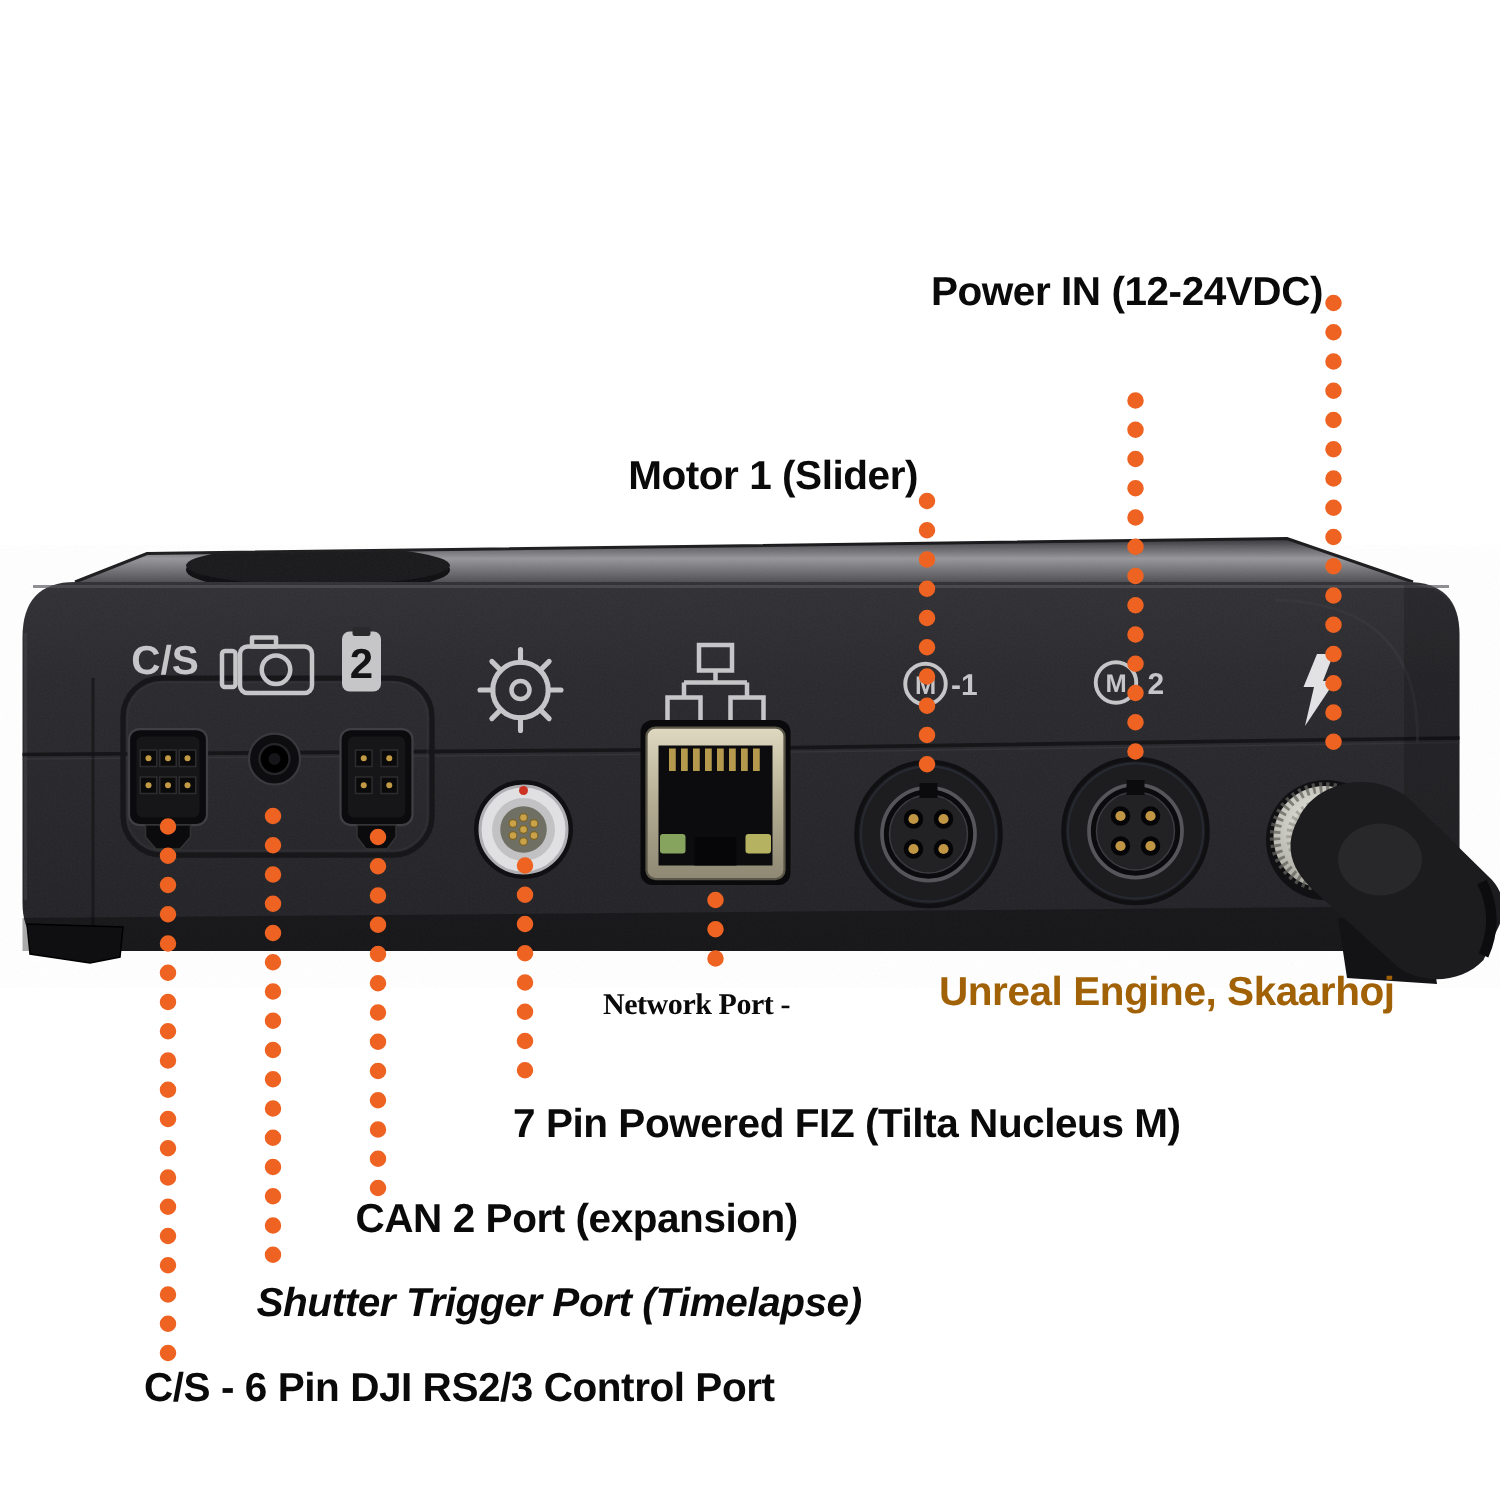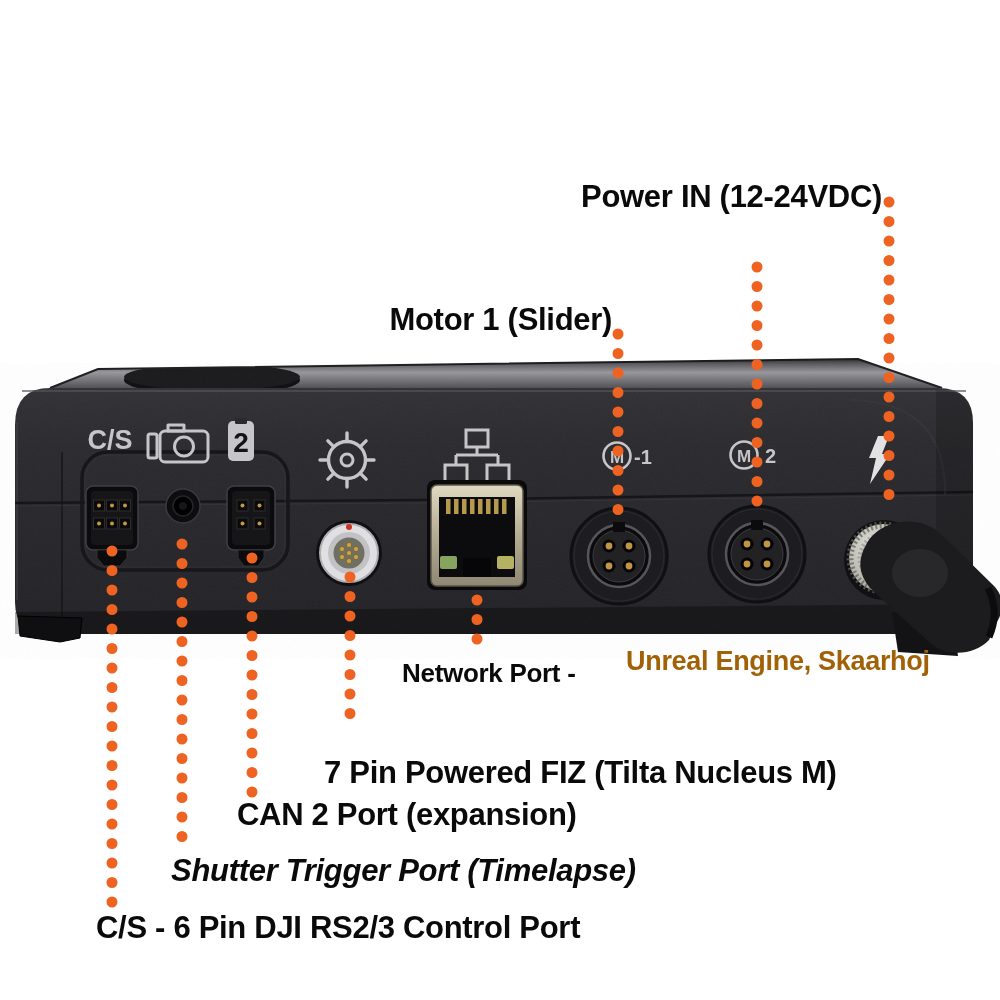--- a/index.html
+++ b/index.html
@@ -3,23 +3,23 @@
 <meta charset="utf-8">
 <style>
   html,body{margin:0;padding:0;background:#ffffff;}
   .stage{
     position:relative;width:1000px;height:1000px;background:#ffffff;overflow:hidden;
     font-family:"Liberation Sans","DejaVu Sans",sans-serif;
   }
   .layer{position:absolute;left:0;top:0;width:1000px;height:1000px;}
   .label{
     position:absolute;font-weight:bold;color:#0a0a0a;white-space:nowrap;
-    font-size:31px;letter-spacing:-0.3px;line-height:1.1;
+    font-size:27px;letter-spacing:-0.3px;line-height:1.1;
   }
-  .label.small{font-size:26px;}
+  .label.small{font-size:20px;font-family:Liberation Serif, serif;}
   .note{
     position:absolute;font-weight:bold;color:#a16207;white-space:nowrap;
     font-size:27px;letter-spacing:-0.3px;line-height:35px;
   }
   .mark{font-family:"Liberation Sans","DejaVu Sans",sans-serif;font-weight:bold;fill:#c6c6c8;}
   .badge-num{font-family:"Liberation Sans","DejaVu Sans",sans-serif;font-weight:bold;fill:#141416;}
 </style>
 </head>
 <body>
 
@@ -282,21 +282,21 @@
 
 
   <div class="label" style="top:303px; right:388px;">Motor 1 (Slider)</div>
 
   <div class="label small" style="top:659px; left:402px;">Network Port -</div>
 
   <div class="note" style="top:644px; left:626px;">
     <div>Unreal Engine, Skaarhoj</div>
   </div>
 
-  <div class="label" style="top:735px; left:324px;margin-top:21px;">7 Pin Powered FIZ (Tilta Nucleus M)</div>
+  <div class="label" style="top:735px; left:342px;">7 Pin Powered FIZ (Tilta Nucleus M)</div>
 
   <div class="label" style="top:798px; left:237px;">CAN 2 Port (expansion)</div>
 
   <div class="label" style="top:854px; left:171px;font-style:italic;">Shutter Trigger Port (Timelapse)</div>
 
   <div class="label" style="top:911px; left:96px;">C/S - 6 Pin DJI RS2/3 Control Port</div>
 
 </div>
 
 </body></html>

